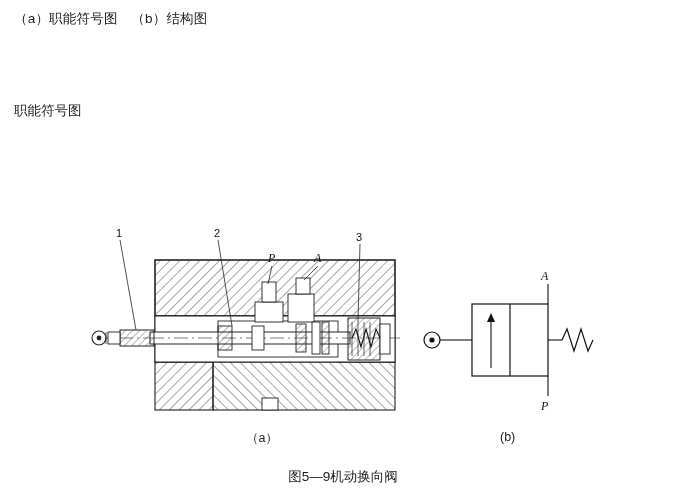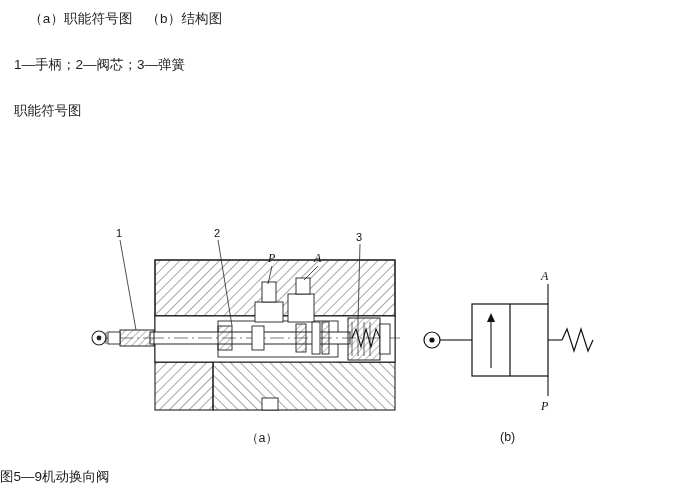--- a/index.html
+++ b/index.html
@@ -22,21 +22,20 @@
   .text-block {
     position: absolute;
     left: 14px;
     right: 14px;
     font-size: 13.5px;
     line-height: 26px;
     color: #1b1b1b;
   }
   .caption-line {
     letter-spacing: 0.2px;
-    margin-left: 15px;
   }
   #line-caption-ab { top: 6px; }
   #line-legend { top: 52px; }
   #line-heading { top: 98px; }
   #para-body { top: 144px; }
   #para-body .l2 { display: block; }
 
   
   .figure {
     position: absolute;
@@ -51,32 +50,32 @@
     font-size: 12.5px;
     color: #1b1b1b;
   }
   #sub-a { left: 246px; top: 208px; }
   #sub-b { left: 500px; top: 208px; }
   .fig-title {
     position: absolute;
     top: 468px;
     left: 0;
     width: 686px;
+    text-align: center;
     font-size: 13.5px;
     color: #1b1b1b;
   }
 </style>
 </head>
 <body>
 
 <div class="page">
 
   <div class="text-block caption-line" id="line-caption-ab">（a）职能符号图　（b）结构图</div>
 
-  <div class="text-block" id="line-legend">1—手柄；2—阀芯；3—弹簧</div>
 
   <div class="text-block" id="line-heading">职能符号图</div>
 
 
   <div class="figure">
 
     <svg class="fig-svg" width="686" height="252" viewBox="0 0 686 252">
       <defs>
         <pattern id="hatchR" width="7" height="7" patternUnits="userSpaceOnUse" patternTransform="rotate(45)">
           <line x1="0" y1="0" x2="0" y2="7" stroke="#222" stroke-width="0.8"></line>

